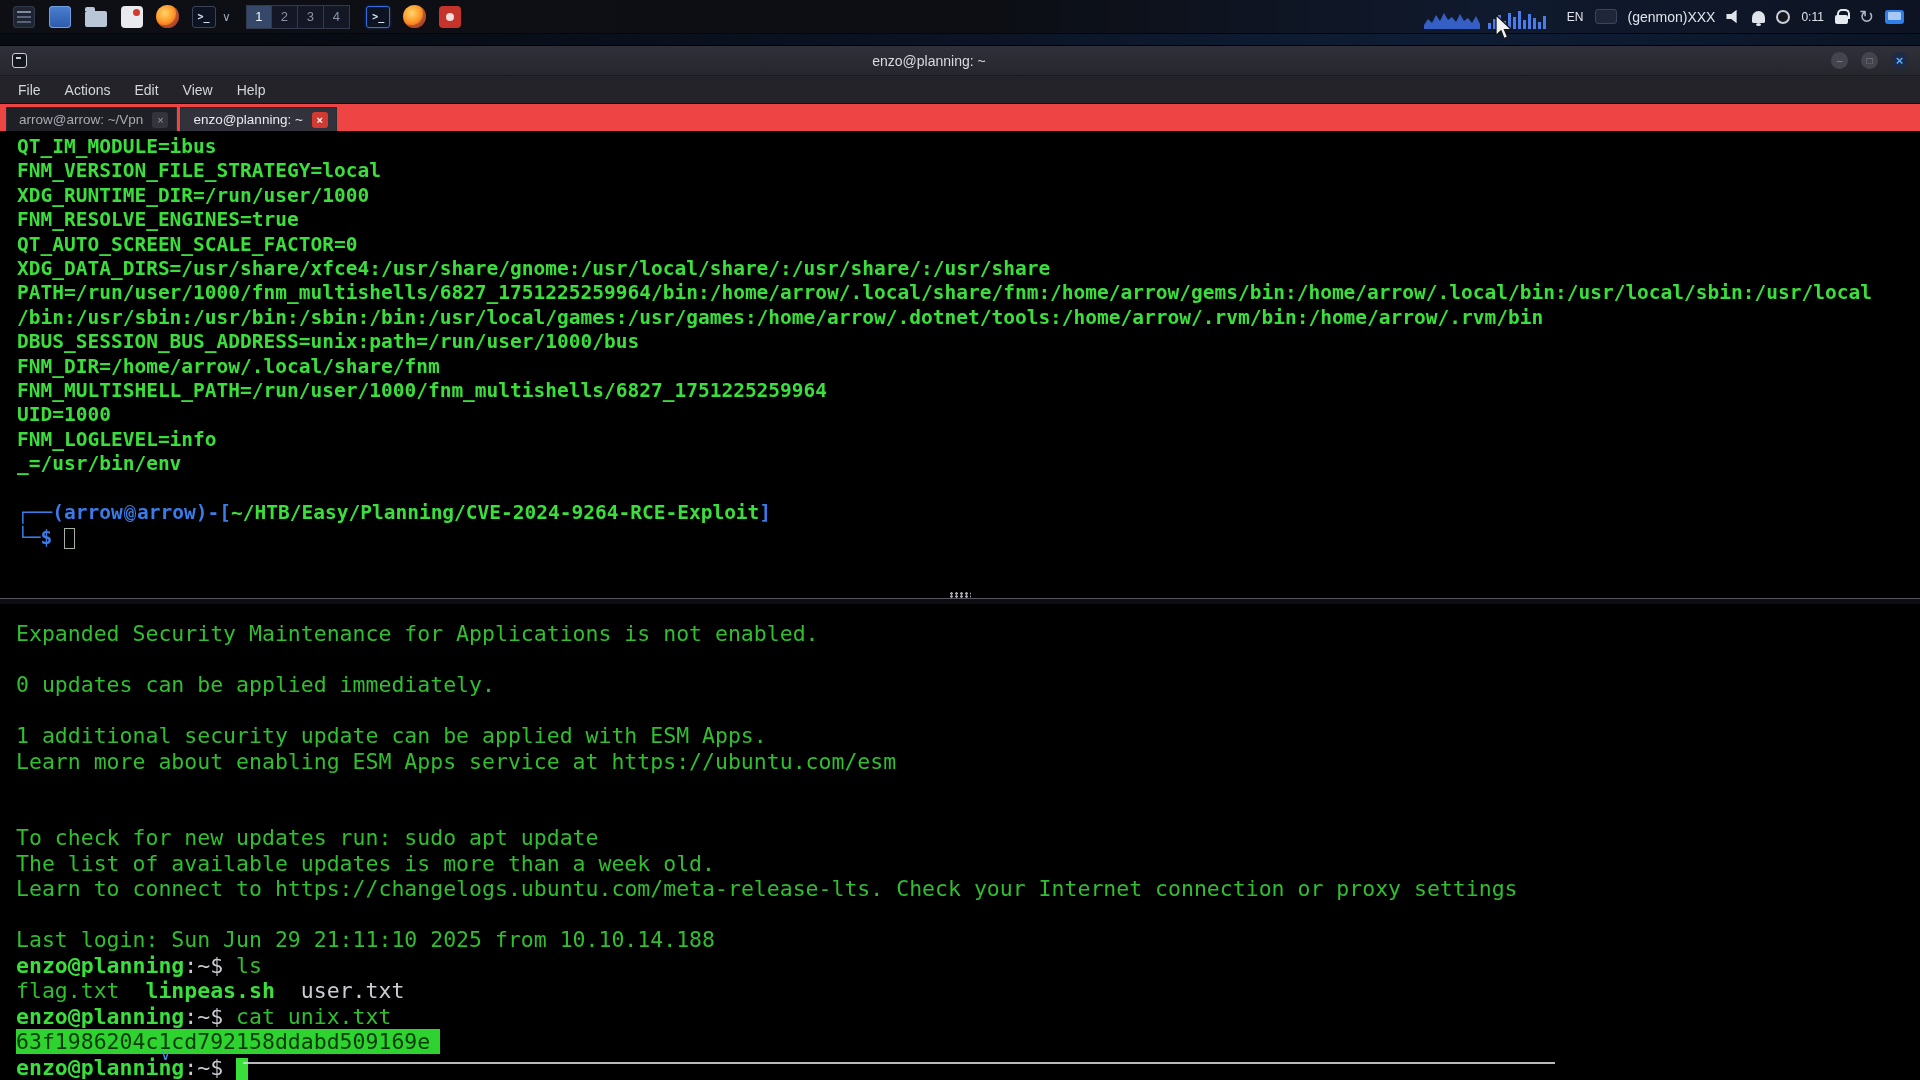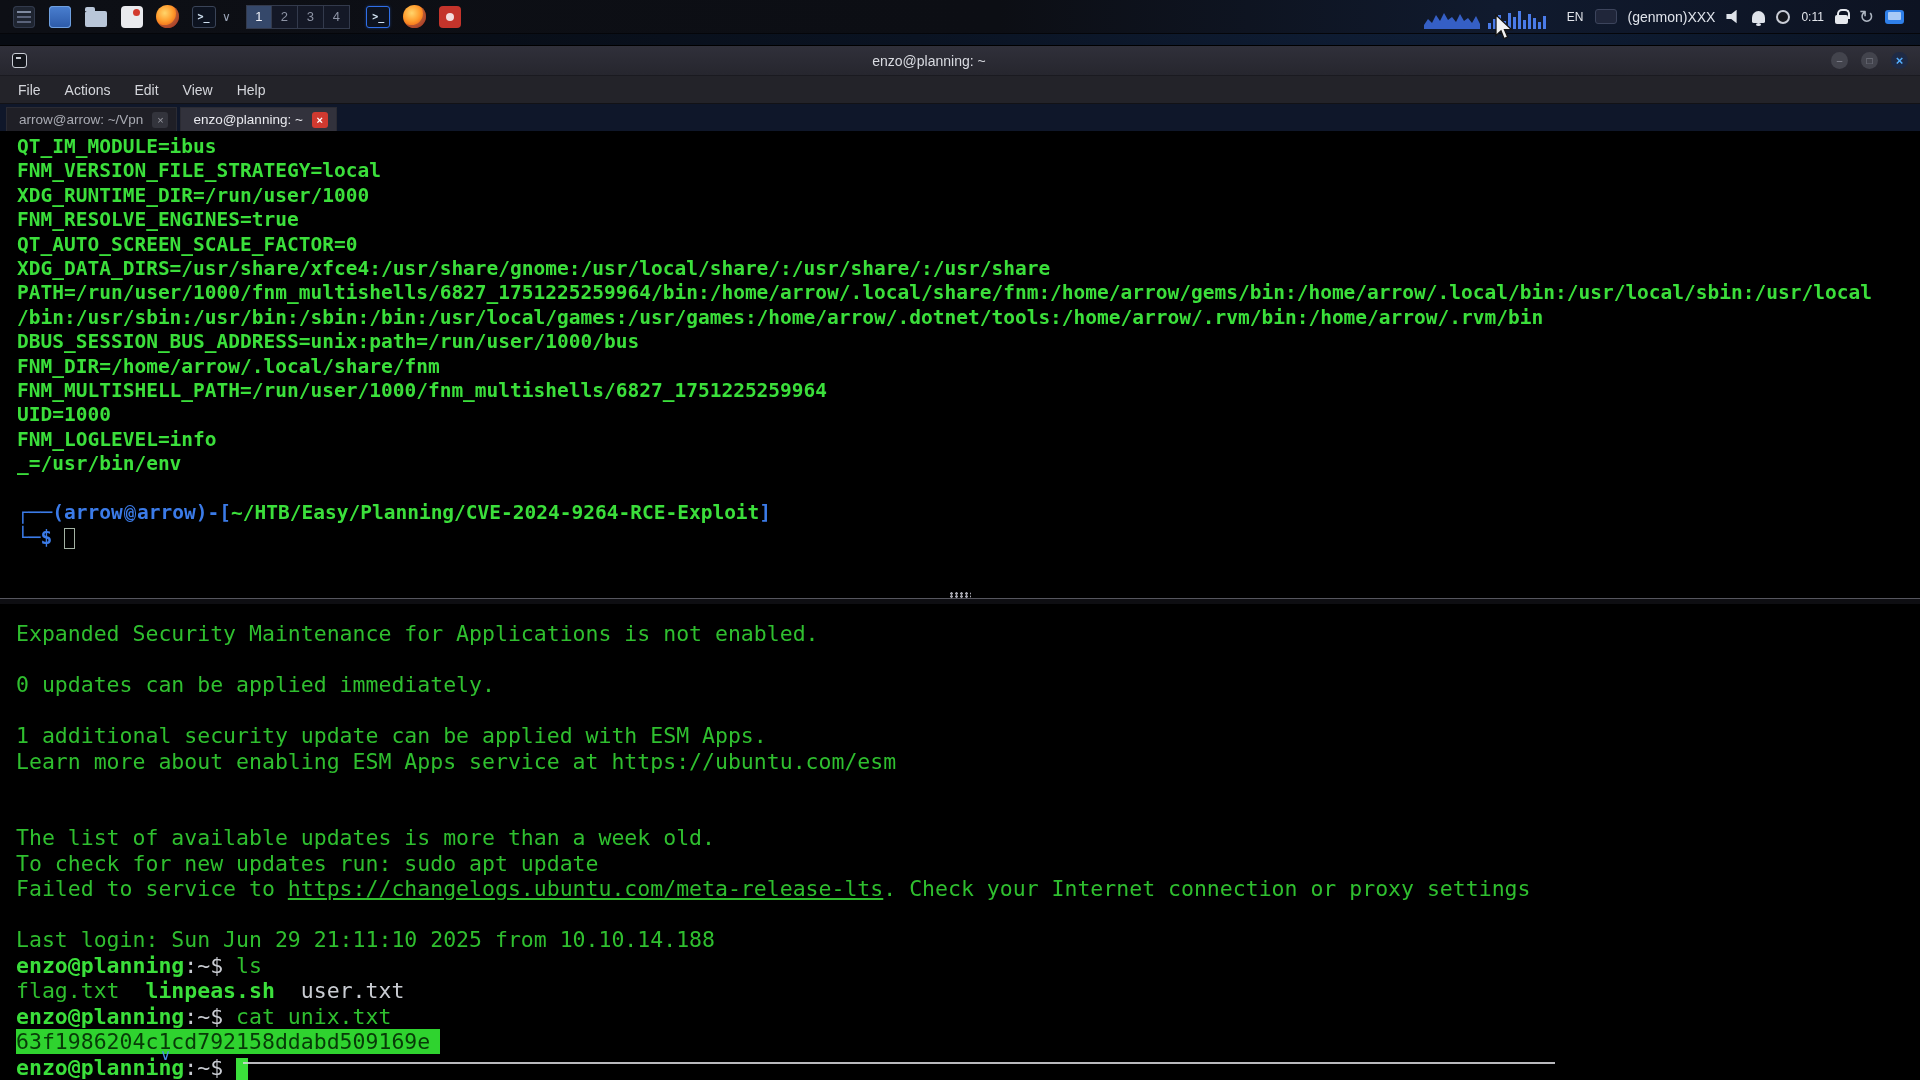--- a/index.html
+++ b/index.html
@@ -68,38 +68,38 @@
   .title { flex:1; text-align:center; color:#d9dbe1; font-size:14px; }
   .win-controls { display:flex; gap:13px; align-items:center; }
   .win-btn { width:17px; height:17px; border-radius:50%; background:#43444d; color:#8a8c96;
     display:flex; align-items:center; justify-content:center; font-size:10px; line-height:1; }
   .win-btn.close { background:#1f2a44; color:#55b0ff; font-size:13px; font-weight:bold; }
 
   .menubar { height:29px; background:#232329; display:flex; align-items:center; gap:4px; padding:0 8px;
     border-top:1px solid #1a1a20; border-bottom:1px solid #121216; }
   .menu-item { color:#d4d6db; font-size:14px; padding:3px 10px; }
 
-  .tabbar { height:27px; background:#0f172a; display:flex; align-items:flex-end; gap:3px; padding:0 6px; }
+  .tabbar { height:27px; background:#ef4444; display:flex; align-items:flex-end; gap:3px; padding:0 6px; }
   .tab { height:24px; display:flex; align-items:center; gap:9px; padding:0 8px 0 12px;
     background:#1f1f26; color:#a9abb3; font-size:13.5px; border:1px solid #2b2b33; border-bottom:none; }
   .tab.active { background:#32323c; color:#e9eaef; }
   .tab-close { width:16px; height:16px; line-height:16px; text-align:center; border-radius:3px;
     font-size:11px; color:#9a9ba3; background:#33343c; }
   .tab.active .tab-close { color:#fff; background:#d03a30; font-weight:bold; }
 
   
   .pane { background:#000; overflow:hidden; font-family:"DejaVu Sans Mono", monospace; }
   .pane.top { height:467px; font-size:19.5px; line-height:24.4px; padding:4px 0 0 17px; }
   .pane.bottom { flex:1; font-size:21.5px; line-height:25.5px; padding:17px 0 0 16px; }
   .tline { white-space:pre; }
   .g   { color:#3bdf3b; font-weight:bold; }
   .gn  { color:#2fbf2f; }
   .b   { color:#3b7be8; font-weight:bold; }
   .w   { color:#c9ccd2; font-weight:normal; }
-  .link { text-decoration:underline; }
+  .link { }
   .sel { background:#2fd32f; color:#083a08; padding-right:10px; }
   .cur { display:inline-block; width:12px; height:22px; background:#3bdf3b; vertical-align:text-bottom; }
   .curh { display:inline-block; width:11px; height:21px; border:1.5px solid #a3b2a3; vertical-align:text-bottom; }
   .atc { display:inline-block; border:1.5px solid #3b7be8; border-radius:50%; line-height:1.05;
     font-size:14px; padding:0 1px; margin:0 1px; transform:translateY(-1px); }
 
   .splitter { height:6px; background:#0e0e12; border-top:1px solid #56565e; position:relative; }
   .splitter-handle { position:absolute; left:50%; top:-7px; transform:translateX(-50%);
     width:22px; height:6px;
     background:radial-gradient(circle, #a8a8b0 1px, transparent 1.6px);
@@ -240,23 +240,23 @@
     </div>
     <div class="pane bottom" id="pane-bottom">
         <div class="tline"><span class="gn">Expanded Security Maintenance for Applications is not enabled.</span></div>
         <div class="tline">&nbsp;</div>
         <div class="tline"><span class="gn">0 updates can be applied immediately.</span></div>
         <div class="tline">&nbsp;</div>
         <div class="tline"><span class="gn">1 additional security update can be applied with ESM Apps.</span></div>
         <div class="tline"><span class="gn">Learn more about enabling ESM Apps service at https://ubuntu.com/esm</span></div>
         <div class="tline">&nbsp;</div>
         <div class="tline">&nbsp;</div>
+        <div class="tline"><span class="gn">To check for new updates run: sudo apt update</span></div>
         <div class="tline"><span class="gn">The list of available updates is more than a week old.</span></div>
-        <div class="tline"><span class="gn">To check for new updates run: sudo apt update</span></div>
-        <div class="tline"><span class="gn">Failed to service to </span><span class="gn link">https://changelogs.ubuntu.com/meta-release-lts</span><span class="gn">. Check your Internet connection or proxy settings</span></div>
+        <div class="tline"><span class="gn">Learn to connect to </span><span class="gn link">https://changelogs.ubuntu.com/meta-release-lts</span><span class="gn">. Check your Internet connection or proxy settings</span></div>
         <div class="tline">&nbsp;</div>
         <div class="tline"><span class="gn">Last login: Sun Jun 29 21:11:10 2025 from 10.10.14.188</span></div>
         <div class="tline"><span class="g">enzo@planning</span><span class="w">:~$</span><span class="gn"> ls</span></div>
         <div class="tline"><span class="gn">flag.txt</span><span>  </span><span class="g">linpeas.sh</span><span>  </span><span class="w">user.txt</span></div>
         <div class="tline"><span class="g">enzo@planning</span><span class="w">:~$</span><span class="gn"> cat unix.txt</span></div>
         <div class="tline"><span class="sel">63f1986204c1cd792158ddabd509169e</span></div>
         <div class="tline"><span class="g">enzo@planning</span><span class="w">:~$</span><span> </span><span class="cur"></span></div>
       </div>
   </div>
 

